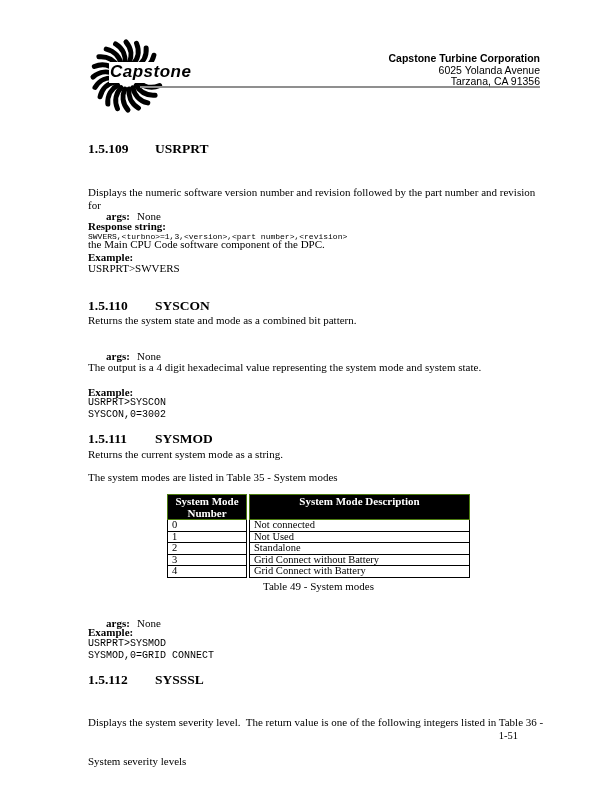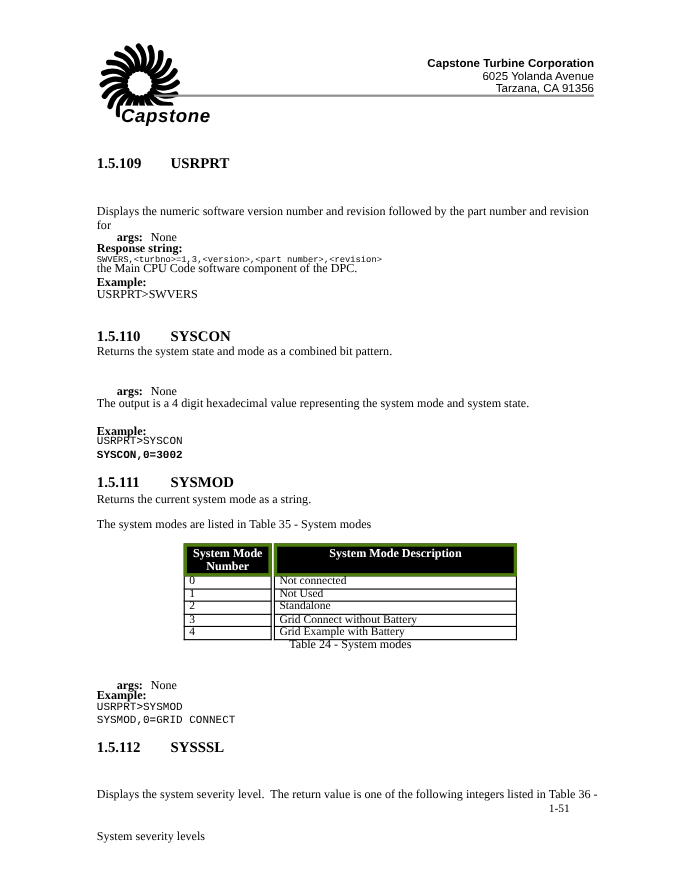--- a/index.html
+++ b/index.html
@@ -14,30 +14,30 @@
   .b{font-weight:bold;}
   .h{font-family:"Liberation Serif",serif;font-size:13.5px;font-weight:bold;white-space:nowrap;}
   .hnum{display:inline-block;width:67px;}
   .arglbl{display:inline-block;width:38px;font-weight:bold;text-align:center;}
   .mono10{font-family:"Liberation Mono","DejaVu Sans Mono",monospace;font-size:10px;line-height:12px;white-space:pre;}
   .mono8{font-family:"Liberation Mono","DejaVu Sans Mono",monospace;font-size:8px;line-height:10px;white-space:pre;}
   .sans{font-family:"Liberation Sans",sans-serif;}
   .address{font-size:10.5px;line-height:11.5px;text-align:right;}
   .logo-text{
     font-family:"Liberation Sans",sans-serif;font-weight:bold;font-style:italic;
-    font-size:17px;letter-spacing:0.5px;background:#ffffff;padding:0 3px 1px 1px;margin-top:34px;
+    font-size:17px;letter-spacing:0.5px;background:#ffffff;padding:0 3px 1px 1px;
   }
   .hrule{background:#8f8f8f;height:2px;}
   table.modes{
     border-collapse:separate;border-spacing:2px 0;
     font-family:"Liberation Serif",serif;
   }
   table.modes th{
     background:#000;color:#fff;font-weight:bold;text-align:center;vertical-align:top;
-    border:3px solid #4d7c0f;padding:0 2px;font-size:11px;line-height:12px;height:24px;
+    border:1px solid #4d7c0f;padding:0 2px;font-size:11px;line-height:12px;height:24px;
   }
   table.modes td{
     border:1px solid #000;border-top:0;padding:0 4px;
     font-size:10.5px;line-height:10.5px;height:10.5px;vertical-align:middle;
   }
   td.c1,th.c1{width:70px;}
   .caption{font-size:11px;text-align:center;}
   .pageno{font-size:10.5px;text-align:right;}
 </style>
 </head>
@@ -99,21 +99,21 @@
   <div class="abs h" style="left:88px;top:298px;">
     <span class="hnum">1.5.110</span><span>SYSCON</span>
   </div>
   <div class="abs serif" style="left:88px;top:314px;width:460px;">Returns the system state and mode as a combined bit pattern.</div>
   <div class="abs serif" style="left:88px;top:337px;">
     <span class="arglbl">args:</span><span>None</span>
   </div>
   <div class="abs serif" style="left:88px;top:361px;width:460px;">The output is a 4 digit hexadecimal value representing the system mode and system state.</div>
   <div class="abs serif b" style="left:88px;top:386px;">Example:</div>
   <div class="abs mono10" style="left:88px;top:397px;">USRPRT&gt;SYSCON</div>
-  <div class="abs mono10" style="left:88px;top:409px;font-weight:bold;">SYSCON,0=3002</div>
+  <div class="abs mono10" style="left:88px;top:409px;">SYSCON,0=3002</div>
 
   <div class="abs h" style="left:88px;top:431px;">
     <span class="hnum">1.5.111</span><span>SYSMOD</span>
   </div>
   <div class="abs serif" style="left:88px;top:448px;width:460px;">Returns the current system mode as a string.</div>
   <div class="abs serif" style="left:88px;top:471px;width:460px;">The system modes are listed in Table 35 - System modes</div>
 
   <table class="abs modes" style="left:165px;top:494px;width:307px;">
     <thead>
       <tr>
@@ -133,25 +133,25 @@
       <tr>
         <td class="c1">2</td>
         <td>Standalone</td>
       </tr>
       <tr>
         <td class="c1">3</td>
         <td>Grid Connect without Battery</td>
       </tr>
       <tr>
         <td class="c1">4</td>
-        <td>Grid Example with Battery</td>
+        <td>Grid Connect with Battery</td>
       </tr>
     </tbody>
   </table>
-  <div class="abs caption" style="left:167px;top:580px;width:303px;">Table 24 - System modes</div>
+  <div class="abs caption" style="left:167px;top:580px;width:303px;">Table 49 - System modes</div>
 
   <div class="abs serif" style="left:88px;top:604px;">
     <span class="arglbl">args:</span><span>None</span>
   </div>
   <div class="abs serif b" style="left:88px;top:626px;">Example:</div>
   <div class="abs mono10" style="left:88px;top:638px;">USRPRT&gt;SYSMOD</div>
   <div class="abs mono10" style="left:88px;top:650px;">SYSMOD,0=GRID CONNECT</div>
 
   <div class="abs h" style="left:88px;top:672px;">
     <span class="hnum">1.5.112</span><span>SYSSSL</span>

